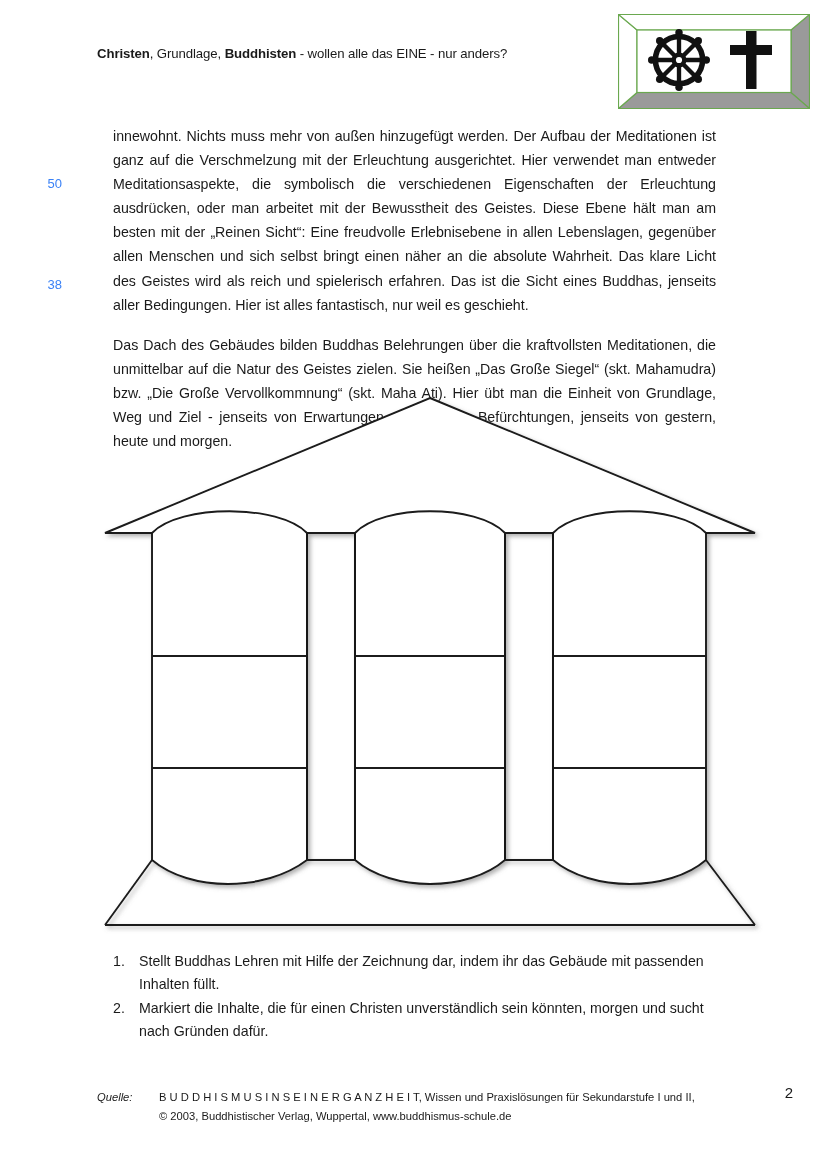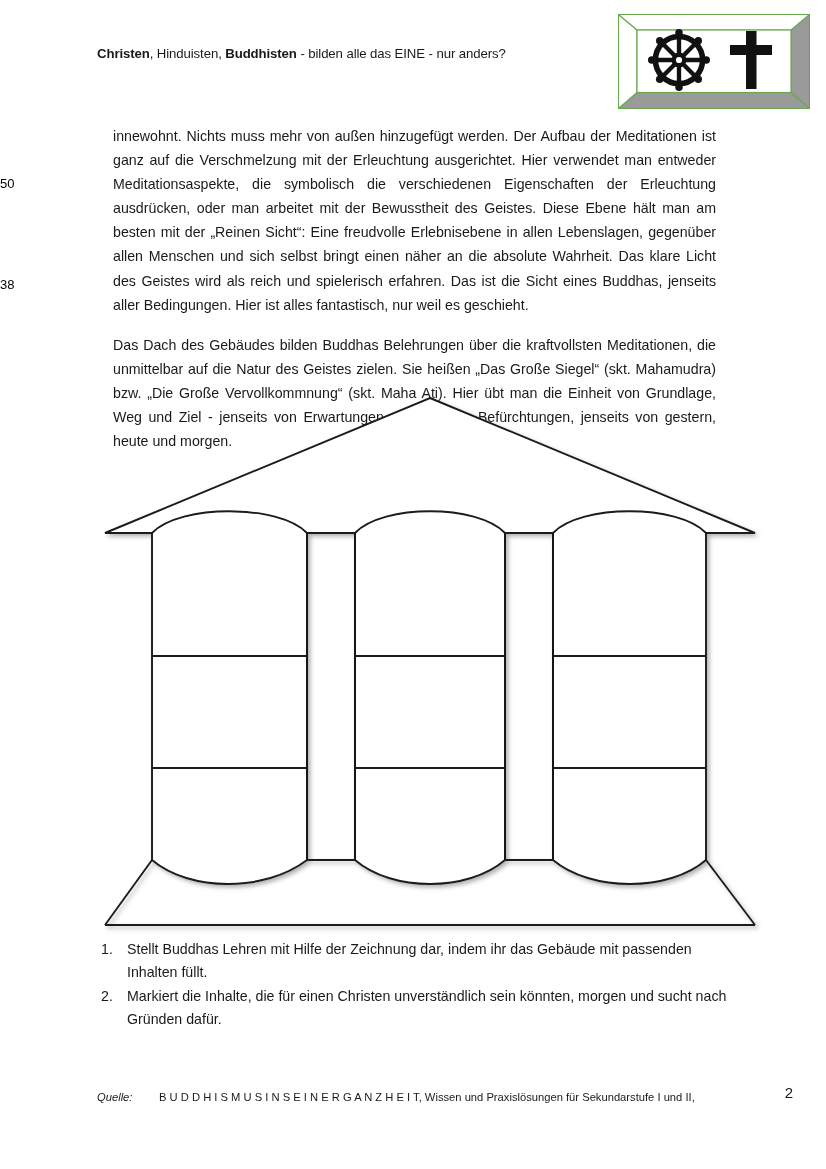--- a/index.html
+++ b/index.html
@@ -46,24 +46,24 @@
     font-size: 14.2px;
     line-height: 24.1px;
     text-align: justify;
   }
   #body-text p { margin: 16px; }
 
   .linenos { position: absolute; left: 0; top: 108px; width: 80px; }
   .lineno {
     position: absolute;
     width: 80px;
-    text-align: left;
+    text-align: right;
     padding-right: 18px;
     font-size: 13px;
-    color: #000000;
+    color: #3b82f6;
   }
 
   
   #diagram {
     position: absolute;
     left: 80px; top: 380px;
     width: 700px; height: 560px;
   }
 
   
@@ -72,21 +72,21 @@
     left: 97px; top: 934px;
     width: 640px;
     font-size: 14.2px;
     line-height: 23px;
   }
   #tasks .task-head {
     text-decoration: underline;
     margin-bottom: 1px;
   }
   #tasks ol {
-    margin: 4px; padding: 0 0 0 26px;
+    margin: 16px; padding: 0 0 0 26px;
     list-style: none;
     counter-reset: tk;
   }
   #tasks ol li {
     counter-increment: tk;
     position: relative;
     margin-bottom: 1px;
   }
   #tasks ol li::before {
     content: counter(tk) ".";
@@ -163,21 +163,21 @@
     </svg>
 
     <svg width="50" height="62" viewBox="0 0 50 62">
       <rect x="20" y="2" width="10.5" height="58" fill="#111111"></rect>
       <rect x="4" y="16" width="42" height="10" fill="#111111"></rect>
     </svg>
   </div>
 </div>
 
 <div id="header-line">
-  <span class="b">Christen</span><span>, Hinduisten, </span><span class="b">Buddhisten</span><span> - bilden alle das EINE - nur anders?</span>
+  <span class="b">Christen</span><span>, Grundlage, </span><span class="b">Buddhisten</span><span> - wollen alle das EINE - nur anders?</span>
 </div>
 
 <div class="linenos">
   <div class="lineno" style="top:68px">50</div>
   <div class="lineno" style="top:169px">38</div>
 </div>
 
 <div id="body-text">
   <p>innewohnt. Nichts muss mehr von außen hinzugefügt werden. Der Aufbau der Meditationen ist ganz auf die Verschmelzung mit der Erleuchtung ausgerichtet. Hier verwendet man entweder Meditationsaspekte, die symbolisch die verschiedenen Eigenschaften der Erleuchtung ausdrücken, oder man arbeitet mit der Bewusstheit des Geistes. Diese Ebene hält man am besten mit der „Reinen Sicht“: Eine freudvolle Erlebnisebene in allen Lebenslagen, gegenüber allen Menschen und sich selbst bringt einen näher an die absolute Wahrheit. Das klare Licht des Geistes wird als reich und spielerisch erfahren. Das ist die Sicht eines Buddhas, jenseits aller Bedingungen. Hier ist alles fantastisch, nur weil es geschieht.</p>
   <p>Das Dach des Gebäudes bilden Buddhas Belehrungen über die kraftvollsten Meditationen, die unmittelbar auf die Natur des Geistes zielen. Sie heißen „Das Große Siegel“ (skt. Mahamudra) bzw. „Die Große Vervollkommnung“ (skt. Maha Ati). Hier übt man die Einheit von Grundlage, Weg und Ziel - jenseits von Erwartungen, Hoffnungen, Befürchtungen, jenseits von gestern, heute und morgen.</p>
@@ -238,14 +238,17 @@
   <ol>
     <li>Stellt Buddhas Lehren mit Hilfe der Zeichnung dar, indem ihr das Gebäude mit passenden Inhalten füllt.</li>
     <li>Markiert die Inhalte, die für einen Christen unverständlich sein könnten, morgen und sucht nach Gründen dafür.</li>
   </ol>
 </div>
 
 <div id="footer">
   <div class="row">
     <span class="lbl">Quelle:</span><span>B U D D H I S M U S   I N   S E I N E R   G A N Z H E I T, Wissen und Praxislösungen für Sekundarstufe I und II,</span>
   </div>
+  <div class="row">
+    <span class="ind"></span><span>© 2003, Buddhistischer Verlag, Wuppertal, www.buddhismus-schule.de</span>
+  </div>
 </div>
 <div id="pagenum">2</div>
 
 </body></html>

